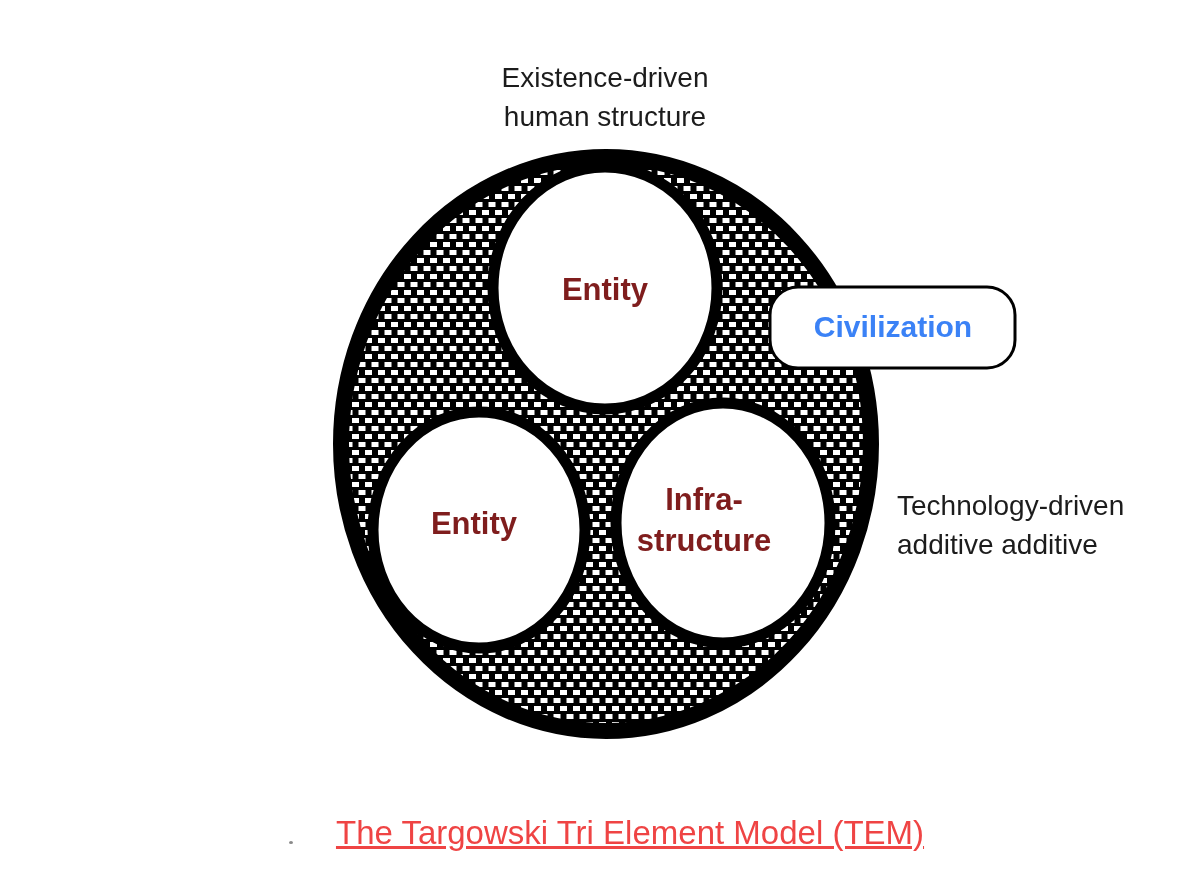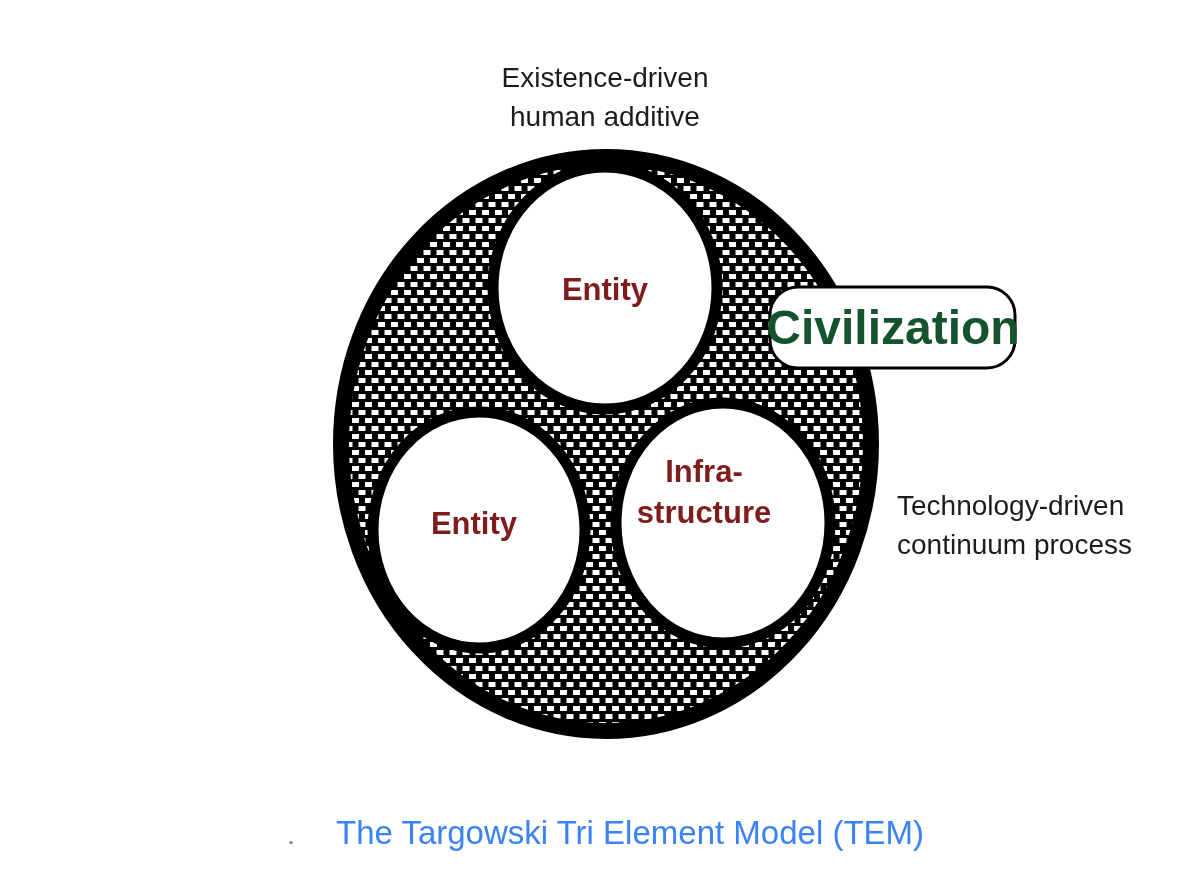--- a/index.html
+++ b/index.html
@@ -41,32 +41,33 @@
     text-align: left;
   }
   .circle-label {
     font-size: 31px;
     line-height: 41px;
     font-weight: 700;
     color: #7f1d1d;
     text-align: center;
   }
   .badge-label {
-    font-size: 48px;
+    font-size: 30px;
     font-weight: 700;
-    color: #14532d;
+    color: #3b82f6;
     text-align: center;
     white-space: nowrap;
   }
   .caption {
     font-size: 33px;
     font-weight: 400;
-    color: #3b82f6;
+    color: #ef4444;
     text-align: right;
     white-space: nowrap;
+    text-decoration: underline;
   }
   .speck {
     position: absolute;
     left: 289px;
     top: 841px;
     width: 4px;
     height: 3px;
     background: #8a8a8a;
     border-radius: 50%;
   }
@@ -90,27 +91,27 @@
 
     <ellipse cx="605" cy="288" rx="112" ry="121" fill="#ffffff" stroke="#000000" stroke-width="11"></ellipse>
     <ellipse cx="479" cy="530" rx="106" ry="118" fill="#ffffff" stroke="#000000" stroke-width="11"></ellipse>
     <ellipse cx="723" cy="523" rx="107" ry="120" fill="#ffffff" stroke="#000000" stroke-width="11"></ellipse>
 
     <rect x="770" y="287" width="245" height="81" rx="28" ry="28" fill="#ffffff" stroke="#000000" stroke-width="3"></rect>
   </svg>
 
   <div class="label circle-label" style="left:605px; top:289px;">Entity</div>
   <div class="label circle-label" style="left:474px; top:523px;">Entity</div>
-  <div class="label circle-label" style="left:704px; top:492px;">Infra-
+  <div class="label circle-label" style="left:704px; top:520px;">Infra-
 structure</div>
 
   <div class="label badge-label" style="left:893px; top:327px;">Civilization</div>
 
   <div class="label annotation top" style="left:605px; top:97px;">Existence-driven
-human additive</div>
+human structure</div>
   <div class="label annotation right-side" style="left:897px; top:525px; transform:translateY(-50%);">Technology-driven
-continuum process</div>
+additive additive</div>
 
   <div class="label caption" style="left:630px; top:833px;">The Targowski Tri Element Model (TEM)</div>
 
   <div class="speck"></div>
 
 </div>
 
 </body></html>

